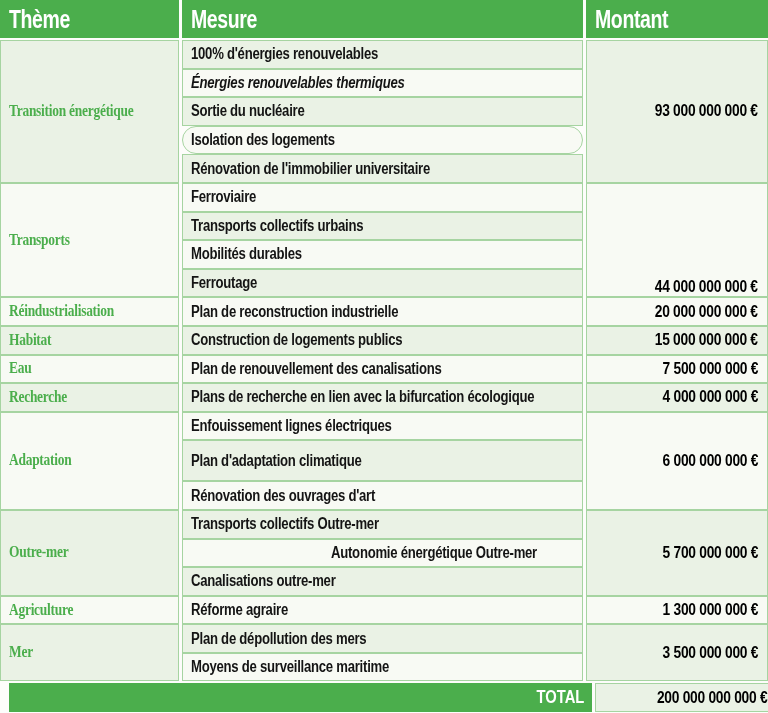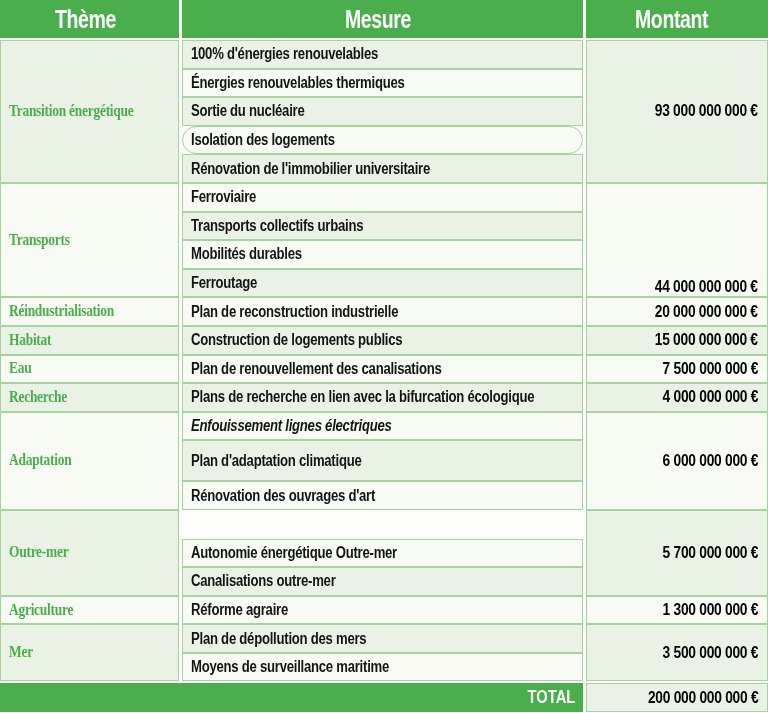--- a/index.html
+++ b/index.html
@@ -13,38 +13,38 @@
   body{
     width:768px;height:713px;background:#fdfdfb;overflow:hidden;
     font-family:"Liberation Sans", sans-serif;
   }
   .grid{display:grid;grid-template-columns:179px 401px 182px;column-gap:3px;}
   
   #table-header{margin-bottom:2px;}
   .hcell{
     background:var(--green);color:#fff;height:38px;
     display:flex;align-items:center;padding-left:9px;
-    font-size:25px;font-weight:700;box-sizing:border-box;justify-content:center;
+    font-size:25px;font-weight:700;box-sizing:border-box;
   }
   .hcell .txt{transform:scaleX(0.78);transform-origin:left center;letter-spacing:-0.5px;white-space:nowrap;}
   
   .cell{
     border:1px solid var(--border);box-sizing:border-box;
     display:flex;align-items:center;font-weight:700;
   }
   .tint{background:var(--tint);}
   .plain{background:var(--plain);}
   .theme-cell{color:var(--green);font-size:16px;padding:2px 6px 2px 8px;line-height:1.3;font-family:Liberation Serif, serif;}
   .theme-cell .txt{transform:scaleX(0.84);transform-origin:left center;letter-spacing:-0.3px;}
   .measure-cell{color:var(--measure-text);font-size:16px;padding-left:8px;}
   .measure-cell .txt{transform:scaleX(0.82);transform-origin:left center;letter-spacing:-0.3px;white-space:nowrap;}
   .amount-cell{color:#000;font-size:16px;justify-content:flex-end;padding-right:9px;}
   .amount-cell .txt{transform:scaleX(0.86);transform-origin:right center;letter-spacing:-0.3px;white-space:nowrap;}
   
-  #table-total{margin-top:2px;}
+  #table-total{margin-top:2px;margin-left:9px;}
   .total-bar{
     grid-column:1 / 3;background:var(--green);height:29px;
     display:flex;align-items:center;justify-content:flex-end;
     padding-right:8px;color:#fff;font-size:18px;font-weight:700;box-sizing:border-box;
   }
   .total-bar .txt{transform:scaleX(0.82);transform-origin:right center;white-space:nowrap;}
 </style>
 </head>
 <body>
 
@@ -62,21 +62,21 @@
     </div>
   </div>
 
   <div class="grid" id="table-body" style="grid-template-rows: 28.6px 28.6px 28.6px 28.6px 28.6px 28.6px 28.6px 28.6px 28.6px 28.6px 28.6px 28.6px 28.6px 28.6px 41px 28.6px 28.6px 28.6px 28.6px 28.6px 28.6px 28.6px;">
       <div class="cell theme-cell tint" style="grid-area: 1 / 1 / span 5;">
         <span class="txt">Transition énergétique</span>
       </div>
       <div class="cell measure-cell tint" style="grid-area: 1 / 2 / span 1;">
         <span class="txt">100% d'énergies renouvelables</span>
       </div>
-      <div class="cell measure-cell plain" style="grid-area: 2 / 2 / span 1;">
+      <div class="cell measure-cell plain" style="grid-area: 2 / 2 / span 1; font-style: italic;">
         <span class="txt">Énergies renouvelables thermiques</span>
       </div>
       <div class="cell measure-cell tint" style="grid-area: 3 / 2 / span 1;">
         <span class="txt">Sortie du nucléaire</span>
       </div>
       <div class="cell measure-cell plain" style="grid-area: 4 / 2 / span 1; border-radius: 14px;">
         <span class="txt">Isolation des logements</span>
       </div>
       <div class="cell measure-cell tint" style="grid-area: 5 / 2 / span 1;">
         <span class="txt">Rénovation de l'immobilier universitaire</span>
@@ -134,36 +134,39 @@
       </div>
       <div class="cell measure-cell tint" style="grid-area: 13 / 2 / span 1;">
         <span class="txt">Plans de recherche en lien avec la bifurcation écologique</span>
       </div>
       <div class="cell amount-cell tint" style="grid-area: 13 / 3 / span 1;">
         <span class="txt">4 000 000 000 €</span>
       </div>
       <div class="cell theme-cell plain" style="grid-area: 14 / 1 / span 3;">
         <span class="txt">Adaptation</span>
       </div>
-      <div class="cell measure-cell plain" style="grid-area: 14 / 2 / span 1; font-style: italic;">
+      <div class="cell measure-cell plain" style="grid-area: 14 / 2 / span 1;">
         <span class="txt">Enfouissement lignes électriques</span>
       </div>
       <div class="cell measure-cell tint" style="grid-area: 15 / 2 / span 1;">
         <span class="txt">Plan d'adaptation climatique</span>
       </div>
       <div class="cell measure-cell plain" style="grid-area: 16 / 2 / span 1;">
         <span class="txt">Rénovation des ouvrages d'art</span>
       </div>
       <div class="cell amount-cell plain" style="grid-area: 14 / 3 / span 3;">
         <span class="txt">6 000 000 000 €</span>
       </div>
       <div class="cell theme-cell tint" style="grid-area: 17 / 1 / span 3;">
         <span class="txt">Outre-mer</span>
       </div>
-      <div class="cell measure-cell plain" style="grid-area: 18 / 2 / span 1;">
+      <div class="cell measure-cell tint" style="grid-area: 17 / 2 / span 1;">
+        <span class="txt">Transports collectifs Outre-mer</span>
+      </div>
+      <div class="cell measure-cell plain" style="grid-area: 18 / 2 / span 1; justify-content: flex-end;">
         <span class="txt">Autonomie énergétique Outre-mer</span>
       </div>
       <div class="cell measure-cell tint" style="grid-area: 19 / 2 / span 1;">
         <span class="txt">Canalisations outre-mer</span>
       </div>
       <div class="cell amount-cell tint" style="grid-area: 17 / 3 / span 3;">
         <span class="txt">5 700 000 000 €</span>
       </div>
       <div class="cell theme-cell plain" style="grid-area: 20 / 1 / span 1;">
         <span class="txt">Agriculture</span>

